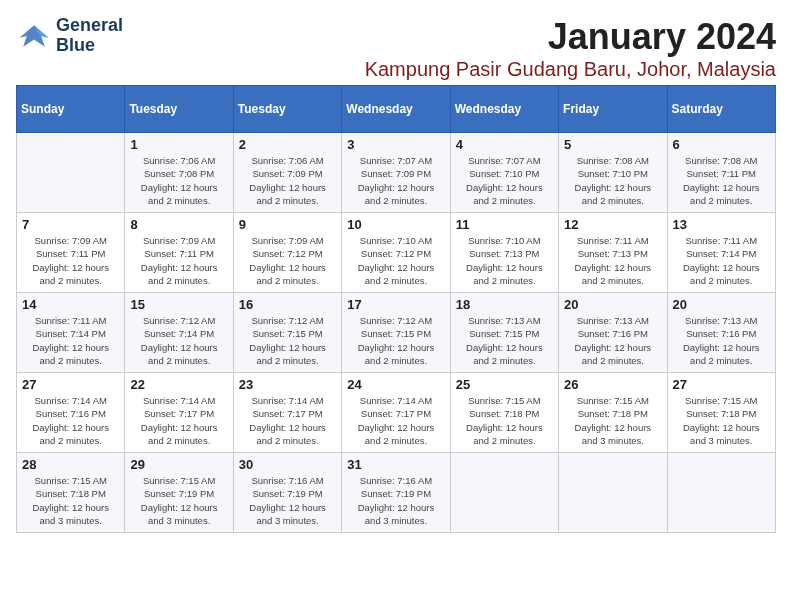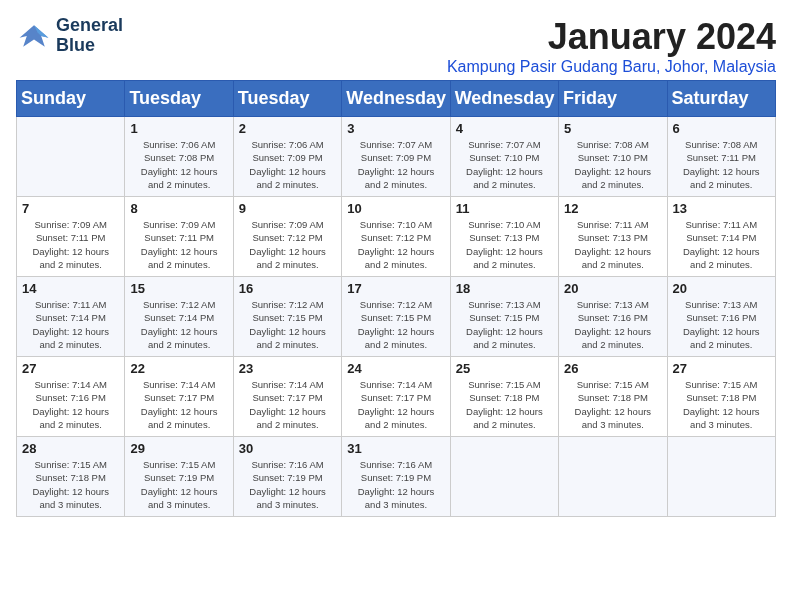--- a/index.html
+++ b/index.html
@@ -33,34 +33,34 @@
     }
     .title-block {
       text-align: right;
     }
     .cal-title {
       font-size: 36px;
       font-weight: bold;
       color: #222;
     }
     .cal-subtitle {
-      font-size: 16px;
-      color: #1d4ed8;
+      font-size: 20px;
+      color: #7f1d1d;
     }
     table {
       width: 100%;
       border-collapse: collapse;
       table-layout: fixed;
     }
     thead tr th {
       background-color: #3a6ebf;
       color: #fff;
-      font-size: 18px;
+      font-size: 12px;
       font-weight: bold;
-      padding: 7px 4px;
+      padding: 16px 4px;
       text-align: left;
       border: 1px solid #2a5aaf;
     }
     tbody tr td {
       border: 1px solid #ccc;
       vertical-align: top;
       padding: 4px 5px;
       font-size: 10px;
       color: #333;
       height: 80px;

